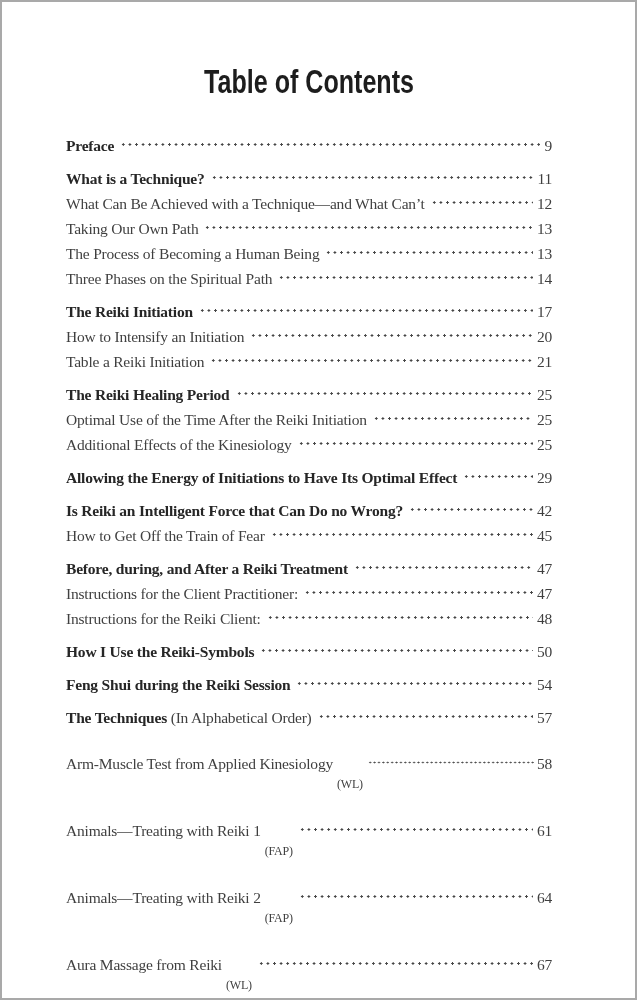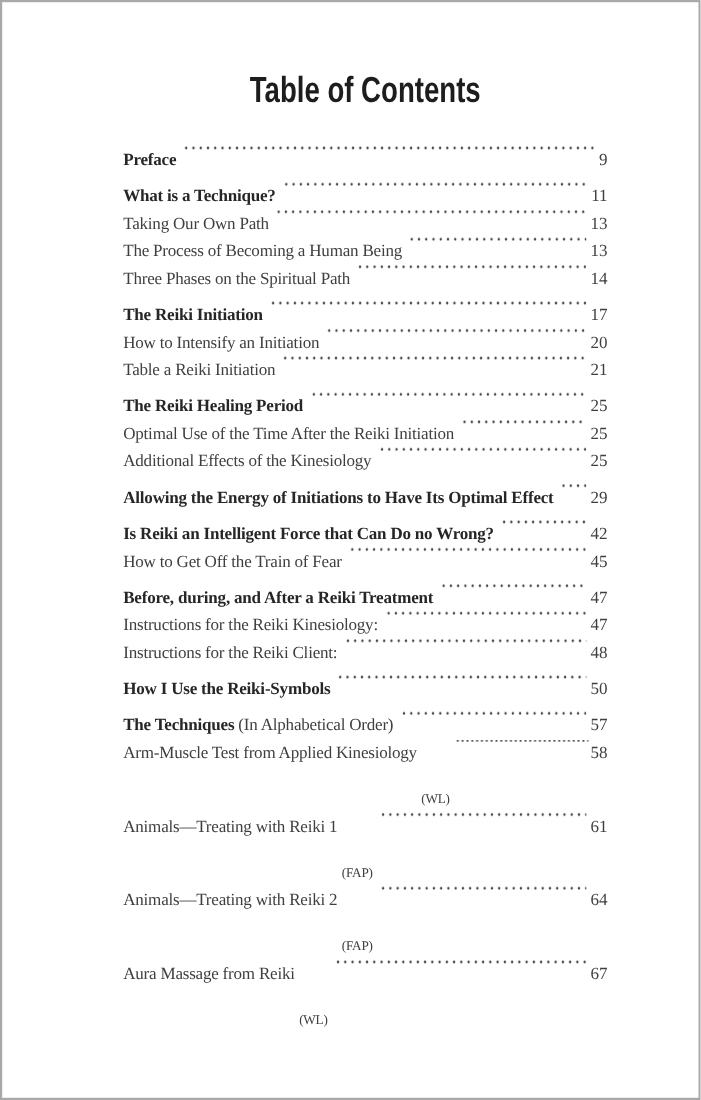--- a/index.html
+++ b/index.html
@@ -4,21 +4,21 @@
 <style>
   html, body { margin: 0; padding: 0; background: #fff; }
   body { width: 637px; height: 1000px; }
 
   .page {
     box-sizing: border-box;
     width: 637px;
     height: 1000px;
     background: var(--page-bg, #fff);
     border: 2px solid var(--border-color, #a9a9a9);
-    padding: 64px 83px 0 110px;
+    padding: 64px 83px 0 64px;
     overflow: hidden;
   }
 
   .page-title {
     margin: 0;
     font-family: "Liberation Sans", sans-serif;
     font-weight: 700;
     font-size: 33px;
     line-height: 32px;
     text-align: center;
@@ -31,21 +31,21 @@
   .toc {
     margin-top: 35px;
     font-family: "Liberation Serif", serif;
     font-size: 15.5px;
     letter-spacing: -0.2px;
     color: var(--ink, #3f3f3f);
   }
   .toc-group { margin-top: 8px; }
   .toc-group:first-child { margin-top: 0; }
 
-  .toc-row { display: flex; align-items: flex-start; }
+  .toc-row { display: flex; align-items: center; }
   .toc-row > span { line-height: 25px; white-space: pre; }
 
   .lbl-bold { font-weight: 700; color: var(--ink-bold, #262626); }
   .lbl-reg  { font-weight: 400; color: var(--ink, #3f3f3f); }
   .tag { font-size: 12px; margin-left: 4px; color: var(--ink, #3f3f3f); margin-top: 42px; }
 
   .leader {
     flex: 1 1 0;
     min-width: 8px;
     height: 3px;
@@ -77,20 +77,25 @@
           <span class="pg">9</span>
         </div>
       </div>
       <div class="toc-group">
         <div class="toc-row">
           <span class="lbl-bold">What is a Technique?</span>
           <span class="leader"></span>
           <span class="pg">11</span>
         </div>
         <div class="toc-row">
+          <span class="lbl-reg">What Can Be Achieved with a Technique—and What Can’t</span>
+          <span class="leader"></span>
+          <span class="pg">12</span>
+        </div>
+        <div class="toc-row">
           <span class="lbl-reg">Taking Our Own Path</span>
           <span class="leader"></span>
           <span class="pg">13</span>
         </div>
         <div class="toc-row">
           <span class="lbl-reg">The Process of Becoming a Human Being</span>
           <span class="leader"></span>
           <span class="pg">13</span>
         </div>
         <div class="toc-row">
@@ -152,35 +157,42 @@
           <span class="pg">45</span>
         </div>
       </div>
       <div class="toc-group">
         <div class="toc-row">
           <span class="lbl-bold">Before, during, and After a Reiki Treatment</span>
           <span class="leader"></span>
           <span class="pg">47</span>
         </div>
         <div class="toc-row">
-          <span class="lbl-reg">Instructions for the Reiki Kinesiology:</span>
+          <span class="lbl-reg">Instructions for the Client Practitioner:</span>
           <span class="leader"></span>
           <span class="pg">47</span>
         </div>
         <div class="toc-row">
           <span class="lbl-reg">Instructions for the Reiki Client:</span>
           <span class="leader"></span>
           <span class="pg">48</span>
         </div>
       </div>
       <div class="toc-group">
         <div class="toc-row">
           <span class="lbl-bold">How I Use the Reiki-Symbols</span>
           <span class="leader"></span>
           <span class="pg">50</span>
+        </div>
+      </div>
+      <div class="toc-group">
+        <div class="toc-row">
+          <span class="lbl-bold">Feng Shui during the Reiki Session</span>
+          <span class="leader"></span>
+          <span class="pg">54</span>
         </div>
       </div>
       <div class="toc-group">
         <div class="toc-row">
           <span class="lbl-bold">The Techniques</span>
           <span class="lbl-reg"> (In Alphabetical Order)</span>
           <span class="leader"></span>
           <span class="pg">57</span>
         </div>
         <div class="toc-row">

